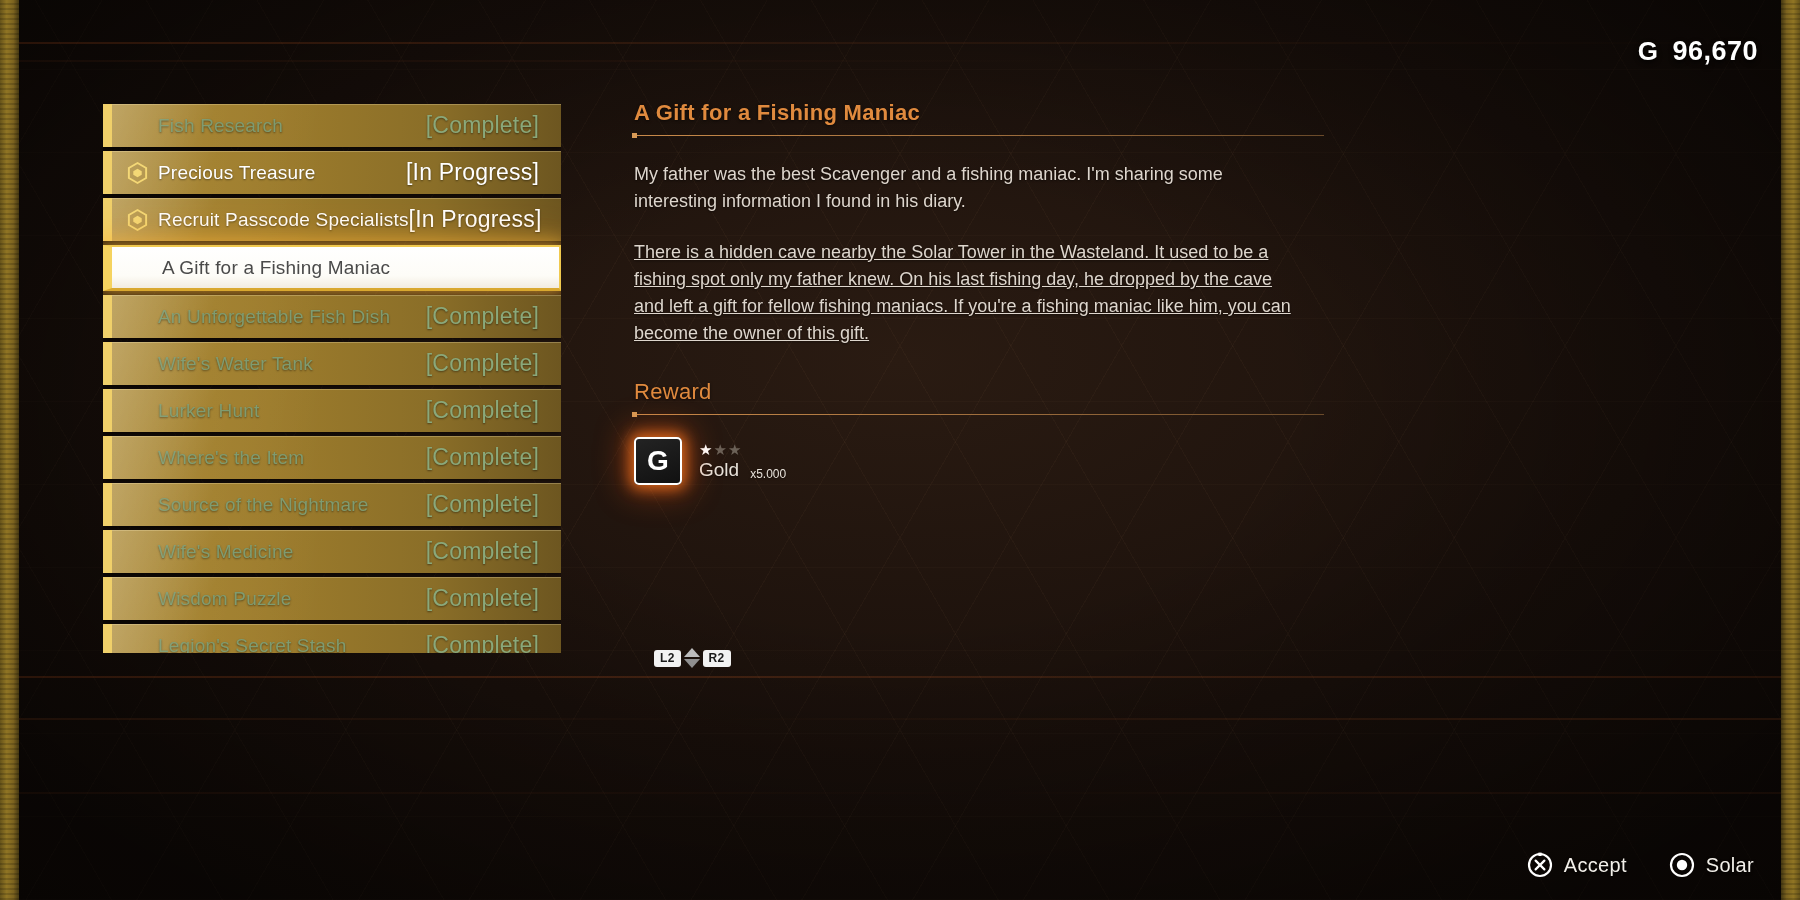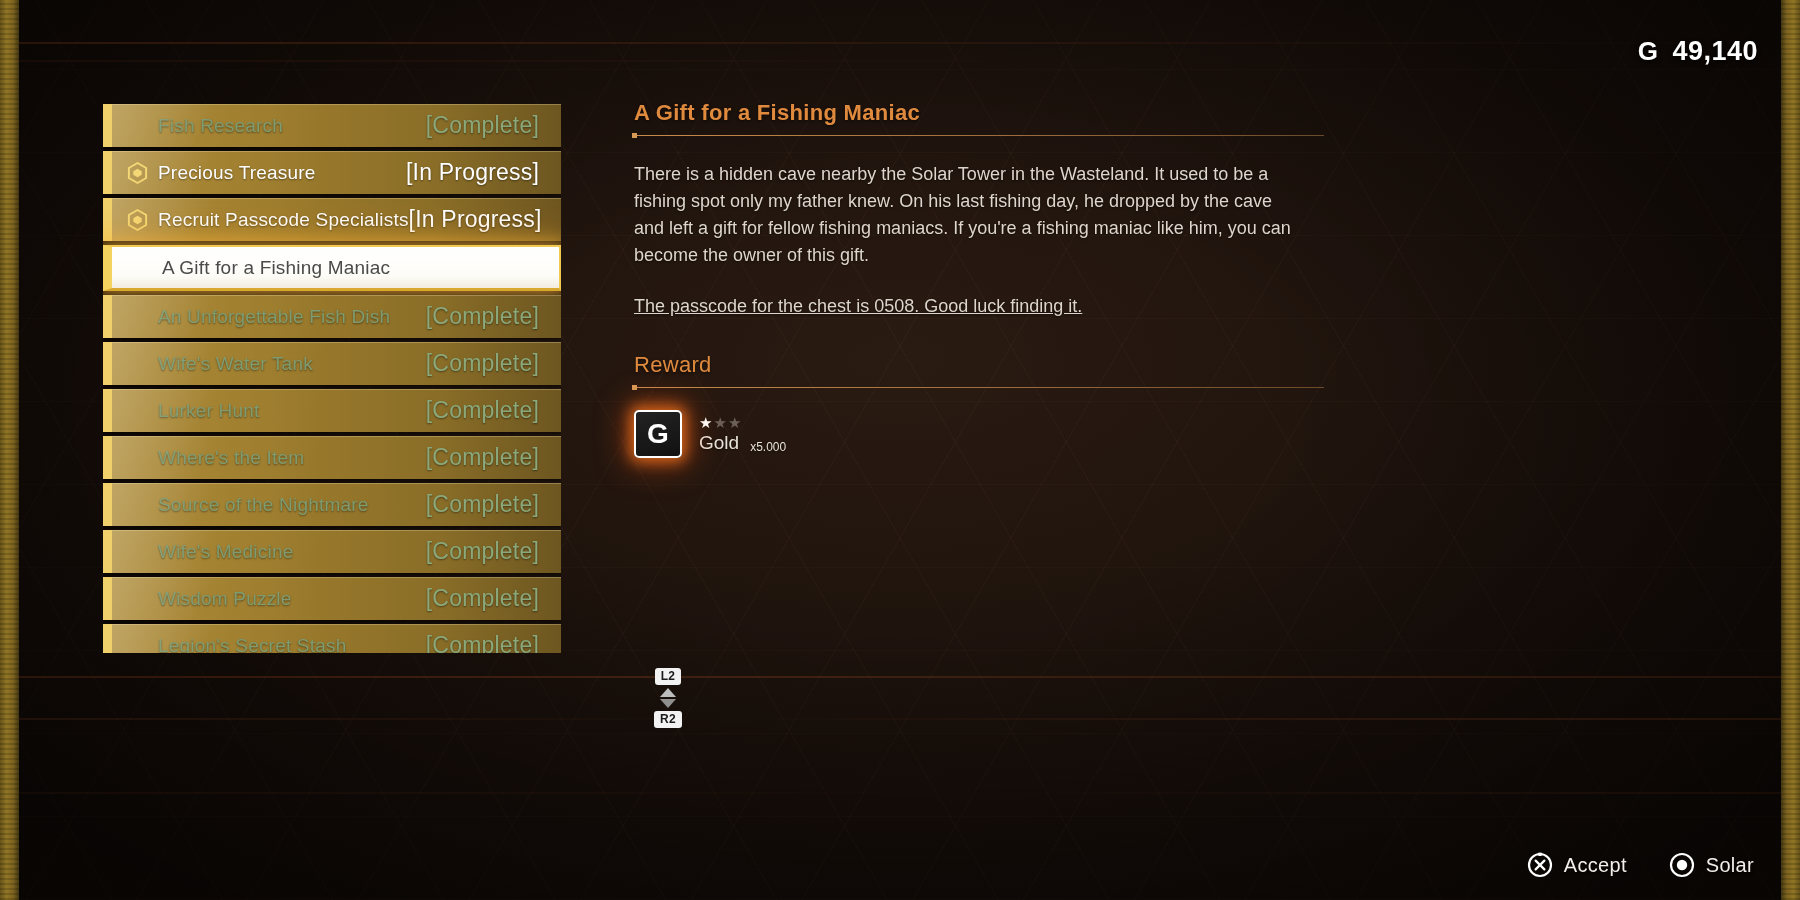--- a/index.html
+++ b/index.html
@@ -120,21 +120,21 @@
     padding-left:50px;
   }
   .quest-row.selected::after { display:none; }
   .quest-row.selected .quest-name {
     color:#4a4a4a; text-shadow:none; font-size:19px;
   }
 
   
   #scroll-hint {
     position:absolute; left:654px; top:648px;
-    display:flex; flex-direction:column; align-items:center; gap:3px;margin-top:20px;
+    display:flex; flex-direction:row; align-items:center; gap:3px;
   }
   .trigger-key {
     background:#f2f2f2; color:#1b1b1b;
     font-size:12px; font-weight:bold;
     border-radius:3px;
     padding:1px 6px 2px;
     letter-spacing:.3px;
   }
   .dpad-arrows { display:flex; flex-direction:column; align-items:center; gap:2px; }
   .dpad-arrows .tri { width:0; height:0; }
@@ -231,21 +231,21 @@
   <div class="streak s3"></div>
   <div class="streak s4"></div>
   <div class="streak s5"></div>
   <div class="vignette"></div>
 
   <div class="edge-band left"></div>
   <div class="edge-band right"></div>
 
   <div id="currency">
     <span class="g-mark">G</span>
-    <span>49,140</span>
+    <span>96,670</span>
   </div>
 
   <div id="quest-list">
       <div class="quest-row">
         <span class="quest-name">Fish Research</span>
         <span class="quest-status">[Complete]</span>
       </div>
       <div class="quest-row in-progress">
         <span class="hex-marker">
           <svg viewBox="0 0 24 24" width="23" height="23" aria-hidden="true">
@@ -311,22 +311,22 @@
     </span>
     <span class="trigger-key">R2</span>
   </div>
 
   <div id="detail">
 
     <div class="detail-title">A Gift for a Fishing Maniac</div>
     <div class="rule"></div>
 
     <div class="body-text" id="detail-body">
+        <p>My father was the best Scavenger and a fishing maniac. I'm sharing some interesting information I found in his diary.</p>
         <p>There is a hidden cave nearby the Solar Tower in the Wasteland. It used to be a fishing spot only my father knew. On his last fishing day, he dropped by the cave and left a gift for fellow fishing maniacs. If you're a fishing maniac like him, you can become the owner of this gift.</p>
-        <p>The passcode for the chest is 0508. Good luck finding it.</p>
       </div>
 
     <div class="reward-title">Reward</div>
     <div class="rule"></div>
 
     <div id="reward-item">
       <div class="reward-icon">
         <span class="glyph">G</span>
       </div>
       <div class="reward-meta">

